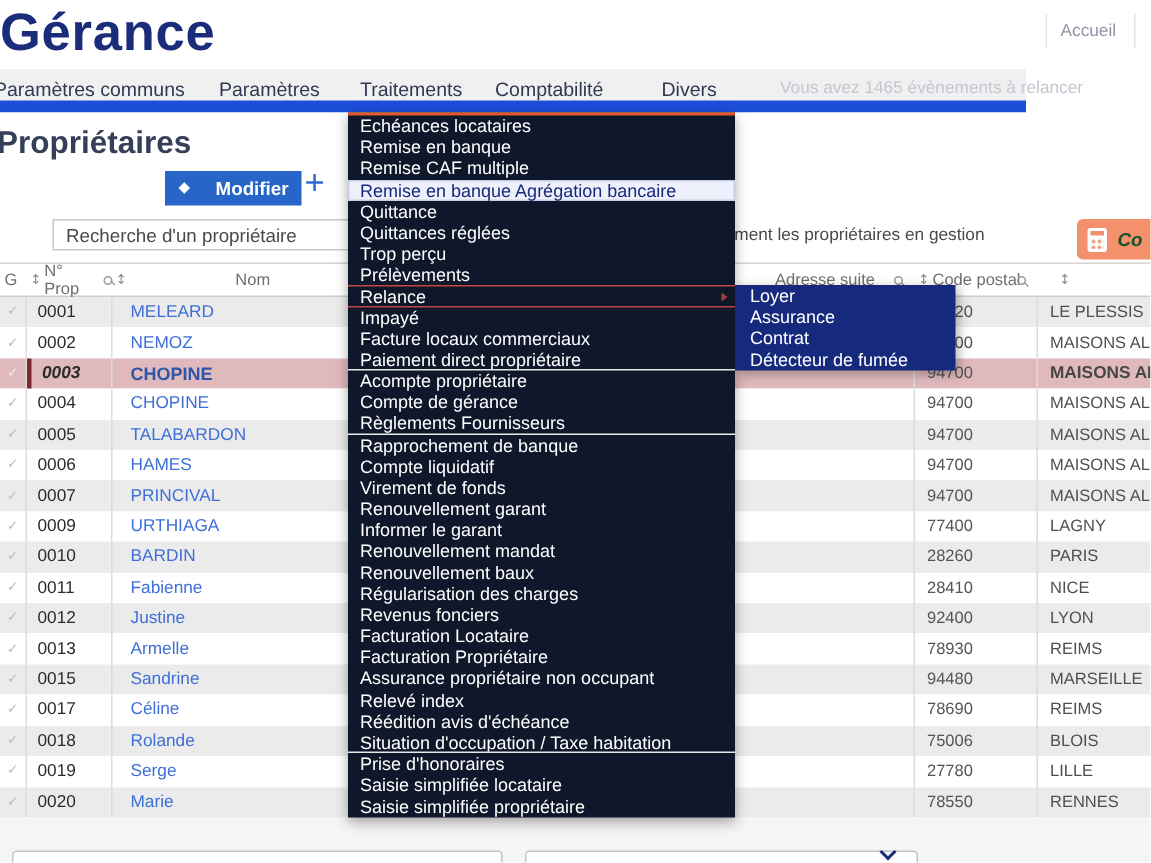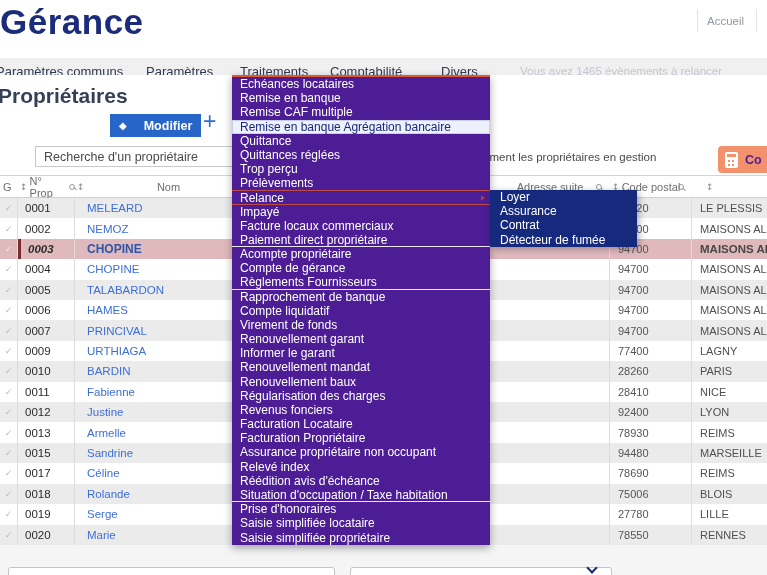--- a/index.html
+++ b/index.html
@@ -7,22 +7,22 @@
     font-family:"Liberation Sans", sans-serif; position:relative; }
 
   
   .topbar { position:absolute; left:0; top:0; width:767px; height:46px; background:#fff; }
   .logo { position:absolute; left:0; right:0; top:2px; text-align:left;
     font-size:35px; font-weight:bold; color:#1b2d7a; letter-spacing:.5px; }
   .vsep { position:absolute; top:9px; width:1px; height:23px; background:#e3e4e9; }
   .accueil { position:absolute; left:707px; top:15px; font-size:11.5px; color:#8f95a5; cursor:pointer; }
 
   
-  .navbar { position:absolute; left:0; top:58px; width:767px; height:29px;
-    background:#f0f0f1; border-bottom:1px solid #1d4ed8; }
+  .navbar { position:absolute; left:0; top:46px; width:684px; height:29px;
+    background:#f0f0f1; border-bottom:8px solid #1d4ed8; }
   .nav-item { position:absolute; top:0; line-height:27px; font-size:13px; color:#2f3950; cursor:pointer; white-space:nowrap; }
   .notice { position:absolute; left:520px; top:0; line-height:27px; font-size:11.5px; color:#c3c7d1; white-space:nowrap; }
 
   
   .content { position:absolute; left:0; top:75px; width:767px; height:470px; background:#fff; }
   .page-title { position:absolute; left:-2px; top:84px; font-size:21px; font-weight:600; color:#353f58; }
   .btn-modify { position:absolute; left:110px; top:114px; width:91px; height:23px; background:#2766c8;
     border:none; color:#fff; font-size:12.5px; font-weight:bold; display:flex; align-items:center;
     padding-left:9px; cursor:pointer; font-family:"Liberation Sans",sans-serif; }
   .btn-modify .dmd { color:#fff; font-size:10px; margin-right:17px; font-family:"DejaVu Sans",sans-serif; }
@@ -30,21 +30,21 @@
   .search { position:absolute; left:-1px; top:146px; width:234px; height:21px; border:1px solid #c9c9c9;
     padding-left:8px; font-size:12.5px; color:#4a4a4a; font-family:"Liberation Sans",sans-serif;margin-left:36px; }
   .search::placeholder { color:#4a4a4a; opacity:1; }
   .filter-label { position:absolute; left:413px; top:151px; font-size:11.5px; color:#4a4a4a; white-space:nowrap; }
   .btn-orange { position:absolute; left:718px; top:146px; width:70px; height:27px; background:#f2916b;
     border:none; border-radius:4px; display:flex; align-items:center; padding-left:7px; gap:7px; cursor:pointer; }
   .calc { width:13px; height:16px; background:#fff; border-radius:2px; position:relative; flex:none; }
   .calc::before { content:''; position:absolute; left:2px; top:2px; right:2px; height:3px; background:#f2916b; }
   .calc::after { content:''; position:absolute; left:2px; top:7px; right:2px; bottom:2px;
     background-image:radial-gradient(#f2916b 1px, transparent 1.3px); background-size:4px 4px; }
-  .btn-orange span { font-size:12.5px; font-weight:bold; color:#4c1d95; }
+  .btn-orange span { font-size:12.5px; font-weight:bold; color:#14532d;font-style:italic; }
 
   
   .thead { position:absolute; left:0; top:175px; width:767px; height:23px; display:flex;
     border-top:1px solid #d4d4d4; border-bottom:1px solid #cfcfcf; background:#fff;
     font-size:11px; color:#6e6e6e; }
   .th { position:relative; display:flex; align-items:center; justify-content:center; height:100%; }
   .th-check { width:18px; justify-content:flex-start; padding-left:3px; }
   .th-num { width:57px; }
   .th-nom { width:187px; }
   .th-sp { width:228px; }
@@ -81,21 +81,21 @@
 
   
   .footer { position:absolute; left:0; top:545px; width:767px; height:30px; background:#f5f5f6; }
   .fbox { position:absolute; top:567px; height:16px; background:#fff; border:1px solid #c4c4c4; border-radius:3px; }
   .fbox1 { left:8px; width:327px; }
   .fbox2 { left:350px; width:262px; }
   .chev { position:absolute; left:588px; top:564px; width:8px; height:8px;
     border-right:2px solid #1b2d7a; border-bottom:2px solid #1b2d7a; transform:rotate(45deg); }
 
   
-  .menu { position:absolute; left:232px; top:75px; width:258px; background:#4c1d95;
+  .menu { position:absolute; left:232px; top:75px; width:258px; background:#0f172a;
     border-top:2px solid #e2582c; z-index:50; box-shadow:0 3px 8px rgba(0,0,0,.35); }
   .mi { height:14.18px; line-height:14.3px; font-size:12px; color:#fff; padding-left:8px;
     white-space:nowrap; overflow:hidden; cursor:pointer; }
   .mi.hl { background:#eef1fb; color:#16297c; box-shadow:inset 0 0 0 1px #c7cfe8; }
   .mi.sub { border-top:1.5px solid #c04a42; border-bottom:1.5px solid #c04a42; position:relative; }
   .mi.sub .arrow { position:absolute; right:5px; top:4px; width:0; height:0;
     border-left:4px solid #a2403c; border-top:3.5px solid transparent; border-bottom:3.5px solid transparent; }
   .mi.sep { border-bottom:1px solid rgba(255,255,255,.9); }
 
   .submenu { position:absolute; left:490px; top:190px; width:147px; background:#162a7d;

